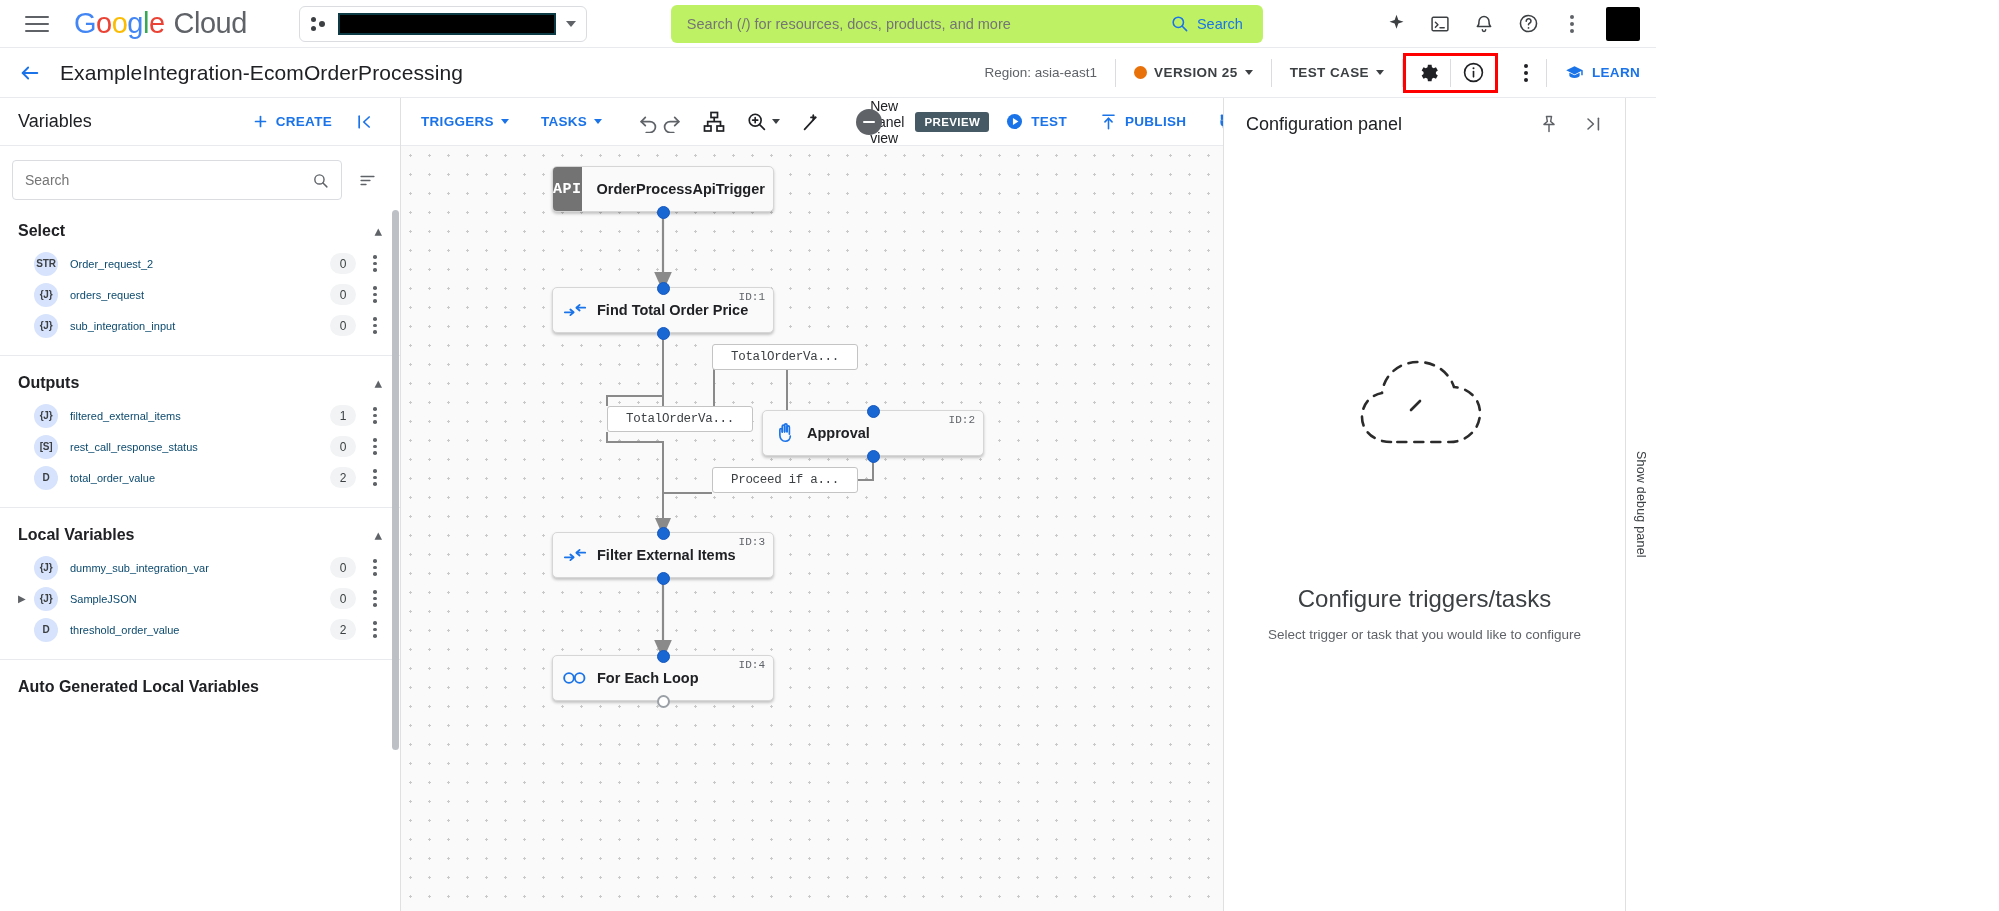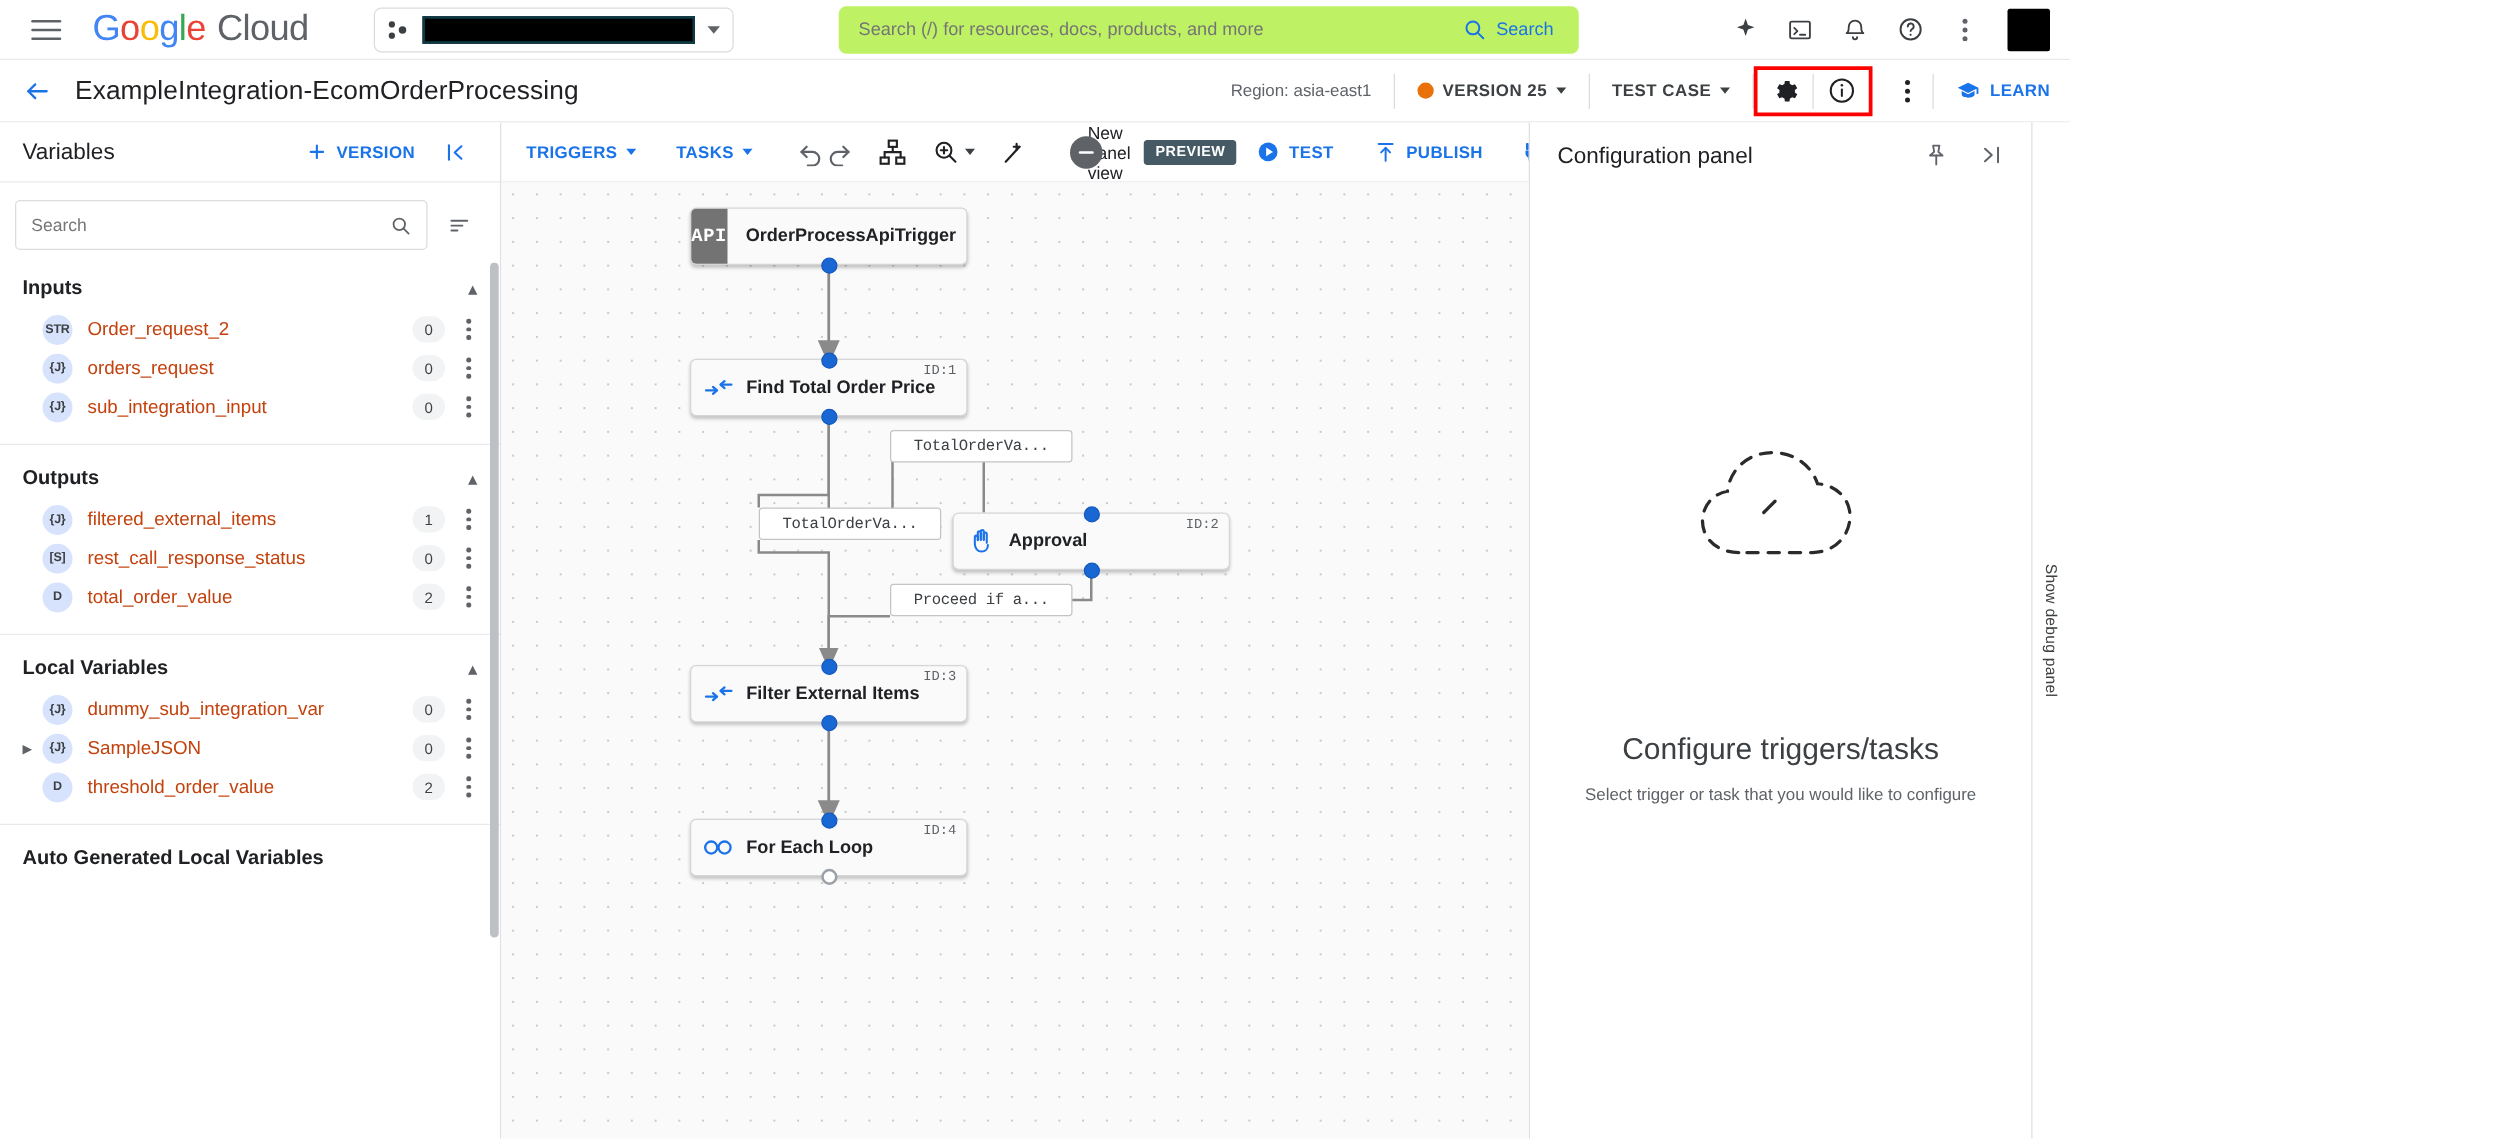--- a/index.html
+++ b/index.html
@@ -107,21 +107,21 @@
   .sectionhead { display:flex; align-items:center; padding: 12px 18px 8px 18px; cursor: pointer; }
   .sectionhead .st { font-size: 16px; font-weight: 700; color: #202124; }
   .chev { margin-left: auto; color: #5f6368; font-size: 15px; }
   .divider { height:1px; background:#e8eaed; margin: 14px 0 0 0; }
 
   .varrow { display:flex; align-items:center; height: 31px; padding: 0 12px 0 18px; cursor: pointer; }
   .expander { width: 16px; font-size: 10px; color: #5f6368; flex: none; }
   .badge { width: 24px; height: 24px; border-radius: 50%; background: #d7e3fc;
     display: flex; align-items: center; justify-content: center;
     font-size: 10px; font-weight: 700; color: #3c4043; flex: none; letter-spacing: -.2px; }
-  .vname { margin-left: 12px; font-size: 15px; color: #c2410c; white-space: nowrap; }
+  .vname { margin-left: 12px; font-size: 11px; color: #0c4a6e; white-space: nowrap; }
   .vcount { margin-left: auto; width: 26px; height: 21px; border-radius: 11px; background: #f1f3f4;
     display:flex; align-items:center; justify-content:center; font-size: 12px; color:#3c4043; }
   .rowkebab { width: 26px; display: flex; flex-direction: column; align-items: center;
     gap: 3px; margin-left: 6px; cursor: pointer; }
   .rowkebab i { width: 3.5px; height: 3.5px; border-radius: 50%; background: #5f6368; display: block; }
   .scrollthumb { position: absolute; right: 1px; top: 0; width: 7px; height: 540px;
     background: #bdc1c6; border-radius: 4px; }
 
   
   .canvaswrap { flex: 1; position: relative; overflow: hidden;
@@ -318,21 +318,21 @@
   <div class="body">
 
     <div class="varpanel">
       <div class="varhead">
         <h2>Variables</h2>
         <div class="createbtn">
           <svg width="17" height="17" viewBox="0 0 24 24" stroke="#1a73e8" stroke-width="2.4" stroke-linecap="round">
             <line x1="12" y1="5" x2="12" y2="19"></line>
               <line x1="5" y1="12" x2="19" y2="12"></line>
           </svg>
-          <span>VERSION</span>
+          <span>CREATE</span>
         </div>
         <div class="collapse-btn">
           <svg width="20" height="20" viewBox="0 0 24 24" fill="none" stroke="#1a73e8" stroke-width="2" stroke-linecap="round" stroke-linejoin="round">
             <line x1="5" y1="5" x2="5" y2="19"></line>
               <polyline points="17,6 10.5,12 17,18"></polyline>
           </svg>
         </div>
       </div>
 
       <div class="varsearchrow">
@@ -349,21 +349,21 @@
               <line x1="4" y1="12" x2="15" y2="12"></line>
               <line x1="4" y1="17" x2="10" y2="17"></line>
           </svg>
         </div>
       </div>
 
       <div class="varscroll">
 
         <div class="section">
           <div class="sectionhead">
-            <span class="st">Inputs</span>
+            <span class="st">Select</span>
             <span class="chev">▴</span>
           </div>
           <div class="varrow">
             <span class="expander"></span>
             <span class="badge">STR</span>
             <span class="vname">Order_request_2</span>
             <span class="vcount">0</span>
             <span class="rowkebab">
                 <i></i>
                 <i></i>

